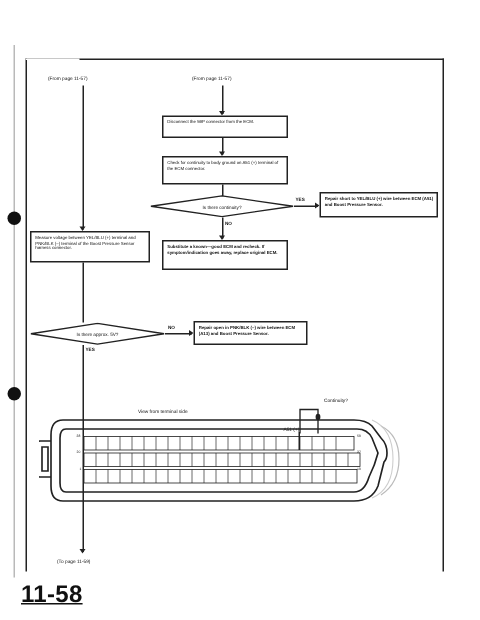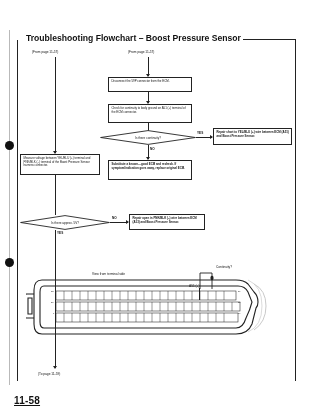--- a/index.html
+++ b/index.html
@@ -67,37 +67,34 @@
   .arrow-r{position:absolute;width:0;height:0;border-top:2px solid transparent;border-bottom:2px solid transparent;border-left:3px solid #222;}
 
   
   .conn-wrap{position:absolute;left:26px;top:262px;width:250px;height:100px;}
   .probe-lbl{position:absolute;font-size:3.2px;white-space:nowrap;}
   .pin-num{position:absolute;font-size:2.3px;color:#222;}
 
   
   .pagenum{
     position:absolute;left:14px;bottom:7px;
-    font-size:10px;font-weight:bold;letter-spacing:.2px;text-decoration:underline;
+    font-size:16px;font-weight:bold;letter-spacing:.2px;text-decoration:underline;
   }
 </style>
 </head>
 <body>
 
 <div class="page">
 
   <div class="bind-line"></div>
   <div class="bind-hole h1"></div>
   <div class="bind-hole h2"></div>
 
   <div class="frame"></div>
   <div class="frame-open"></div>
-  <div class="subtitle-wrap">
-    <div class="subtitle">Troubleshooting Flowchart – Boost Pressure Sensor</div>
-  </div>
 
   <div class="note" style="left:32px;top:50px;">(From page 11-57)</div>
   <div class="note" style="left:128px;top:50px;">(From page 11-57)</div>
 
   <div class="line vline" style="left:55px;top:57px;height:96px;"></div>
   <div class="arrow-d" style="left:53px;top:151px;"></div>
 
   <div class="line vline" style="left:148px;top:57px;height:19px;"></div>
   <div class="arrow-d" style="left:146px;top:74px;"></div>
 

